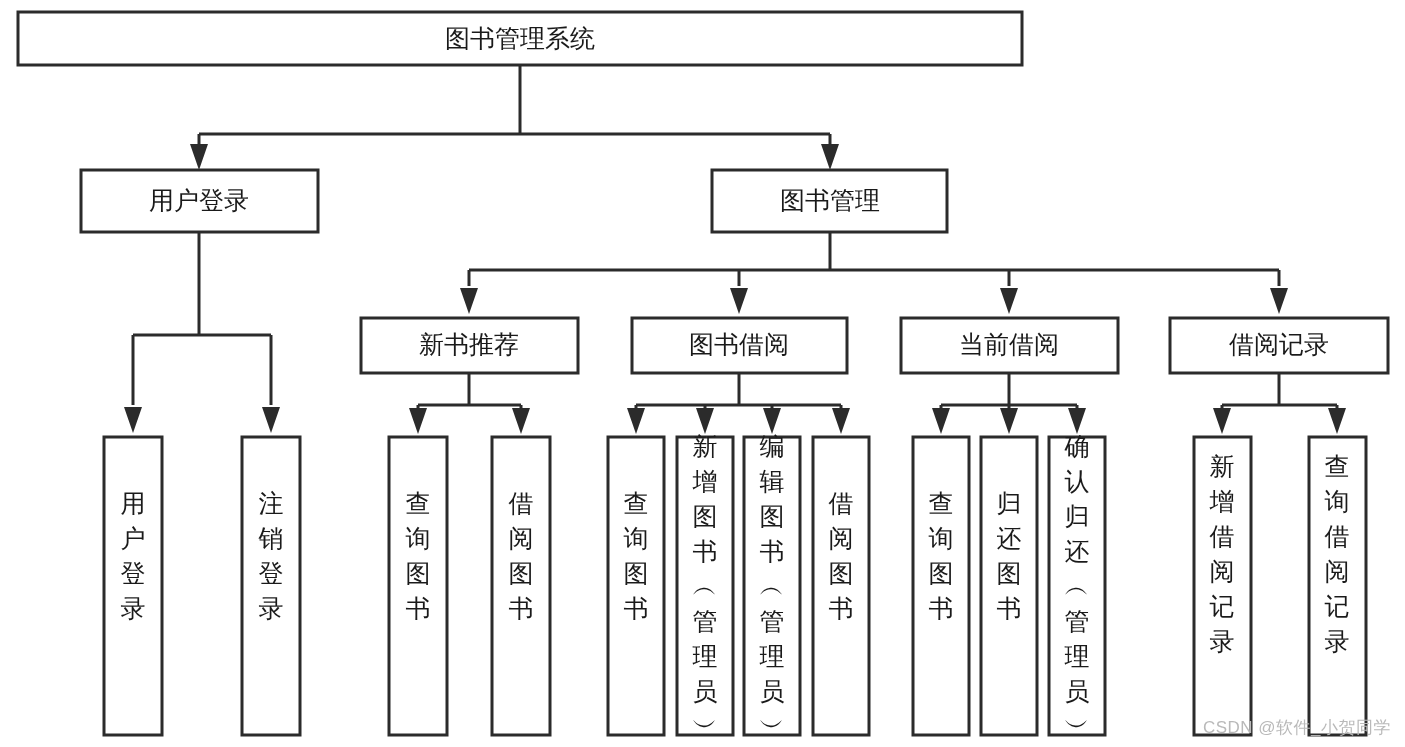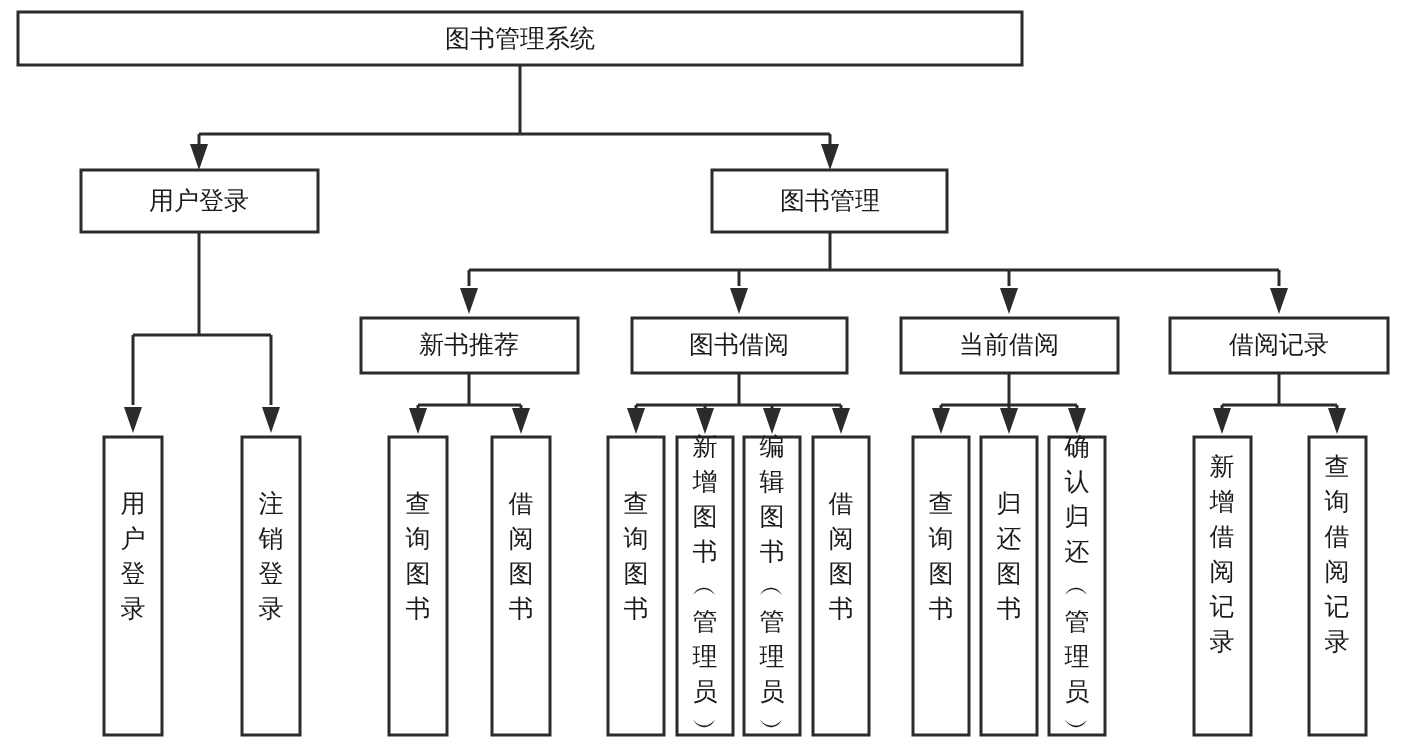--- a/index.html
+++ b/index.html
@@ -247,13 +247,14 @@
       <text class="node-label-vert" x="1222" y="475"><tspan x="1222" y="475">新</tspan><tspan x="1222" y="510">增</tspan><tspan x="1222" y="545">借</tspan><tspan x="1222" y="580">阅</tspan><tspan x="1222" y="615">记</tspan><tspan x="1222" y="650">录</tspan></text>
     </g>
 
     <g>
       <rect class="node-box" x="1309" y="437" width="57" height="298"></rect>
       <text class="node-label-vert" x="1337" y="475"><tspan x="1337" y="475">查</tspan><tspan x="1337" y="510">询</tspan><tspan x="1337" y="545">借</tspan><tspan x="1337" y="580">阅</tspan><tspan x="1337" y="615">记</tspan><tspan x="1337" y="650">录</tspan></text>
     </g>
 
   </svg>
 
+  <div class="watermark">CSDN @软件_小贺同学</div>
 </div>
 
 </body></html>

